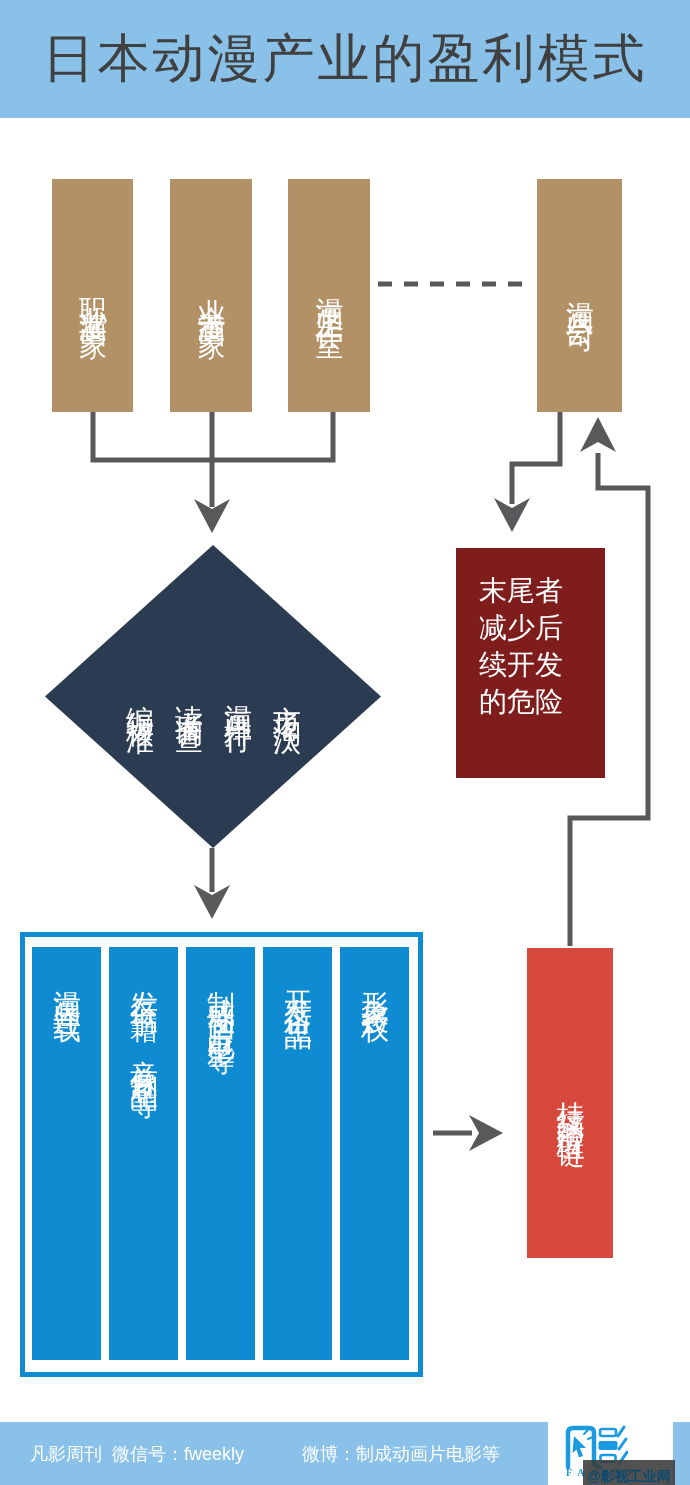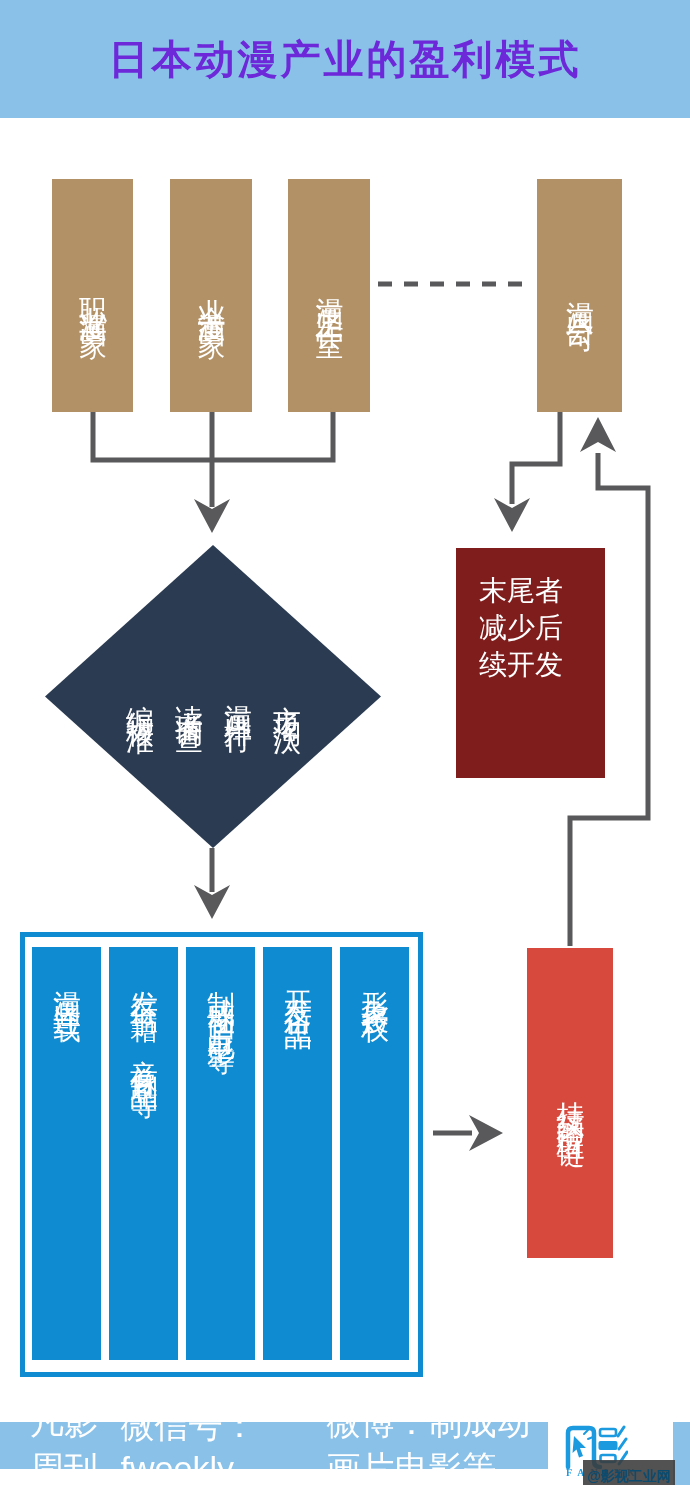--- a/index.html
+++ b/index.html
@@ -13,21 +13,21 @@
     background: #ffffff;
     overflow: hidden;
   }
   
   .header {
     position: absolute; left: 0; top: 0; width: 690px; height: 118px;
     background: #8ac1e9;
     display: flex; align-items: center; justify-content: center;
   }
   .header .title {
-    color: #6d28d9; font-size: 40px; font-weight: bold; letter-spacing: 3px;
+    color: #404040; font-size: 52px; font-weight: normal; letter-spacing: 3px;
   }
   
   .node {
     position: absolute;
     display: flex; align-items: center; justify-content: center;
   }
   .tan   { background: #b29166; }
   .red   { background: #d7493d; }
   .vtext {
     writing-mode: vertical-rl;
@@ -63,25 +63,25 @@
     padding: 10px 9px 12px 7px;
     display: flex; flex-direction: row; gap: 8px;
   }
   .channel {
     flex: 1 1 0; background: #0f8bd2;
     display: flex; justify-content: center;
   }
   .channel .vtext { margin-top: 22px; font-size: 28px; letter-spacing: 8px; }
   
   .footer-bar {
-    position: absolute; left: 0; top: 1422px; width: 548px; height: 47px;
+    position: absolute; left: 0; top: 1422px; width: 548px; height: 63px;
     background: #8ac1e9;
     display: flex; align-items: center;
     padding-left: 30px;
-    color: #ffffff; font-size: 34px;
+    color: #ffffff; font-size: 18px;
   }
   .footer-bar .gap1 { margin-left: 10px; }
   .footer-bar .gap2 { margin-left: 58px; }
   .footer-strip {
     position: absolute; left: 673px; top: 1422px; width: 17px; height: 63px;
     background: #8ac1e9;
   }
   .logo-wrap { position: absolute; left: 564px; top: 1425px; width: 106px; height: 58px; }
   .logo-sub {
     position: absolute; left: 566px; top: 1467px;
@@ -146,20 +146,21 @@
       <span class="vtext">读者调查</span>
       <span class="vtext">漫画排行</span>
       <span class="vtext">市场淘汰</span>
     </div>
   </div>
 
   <div class="note">
     <div>末尾者</div>
     <div>减少后</div>
     <div>续开发</div>
+    <div>的危险</div>
   </div>
 
   <div class="channels">
     <div class="channel">
       <span class="vtext">漫画连载</span>
     </div>
     <div class="channel">
       <span class="vtext">发行书籍、音像制品等</span>
     </div>
     <div class="channel">

